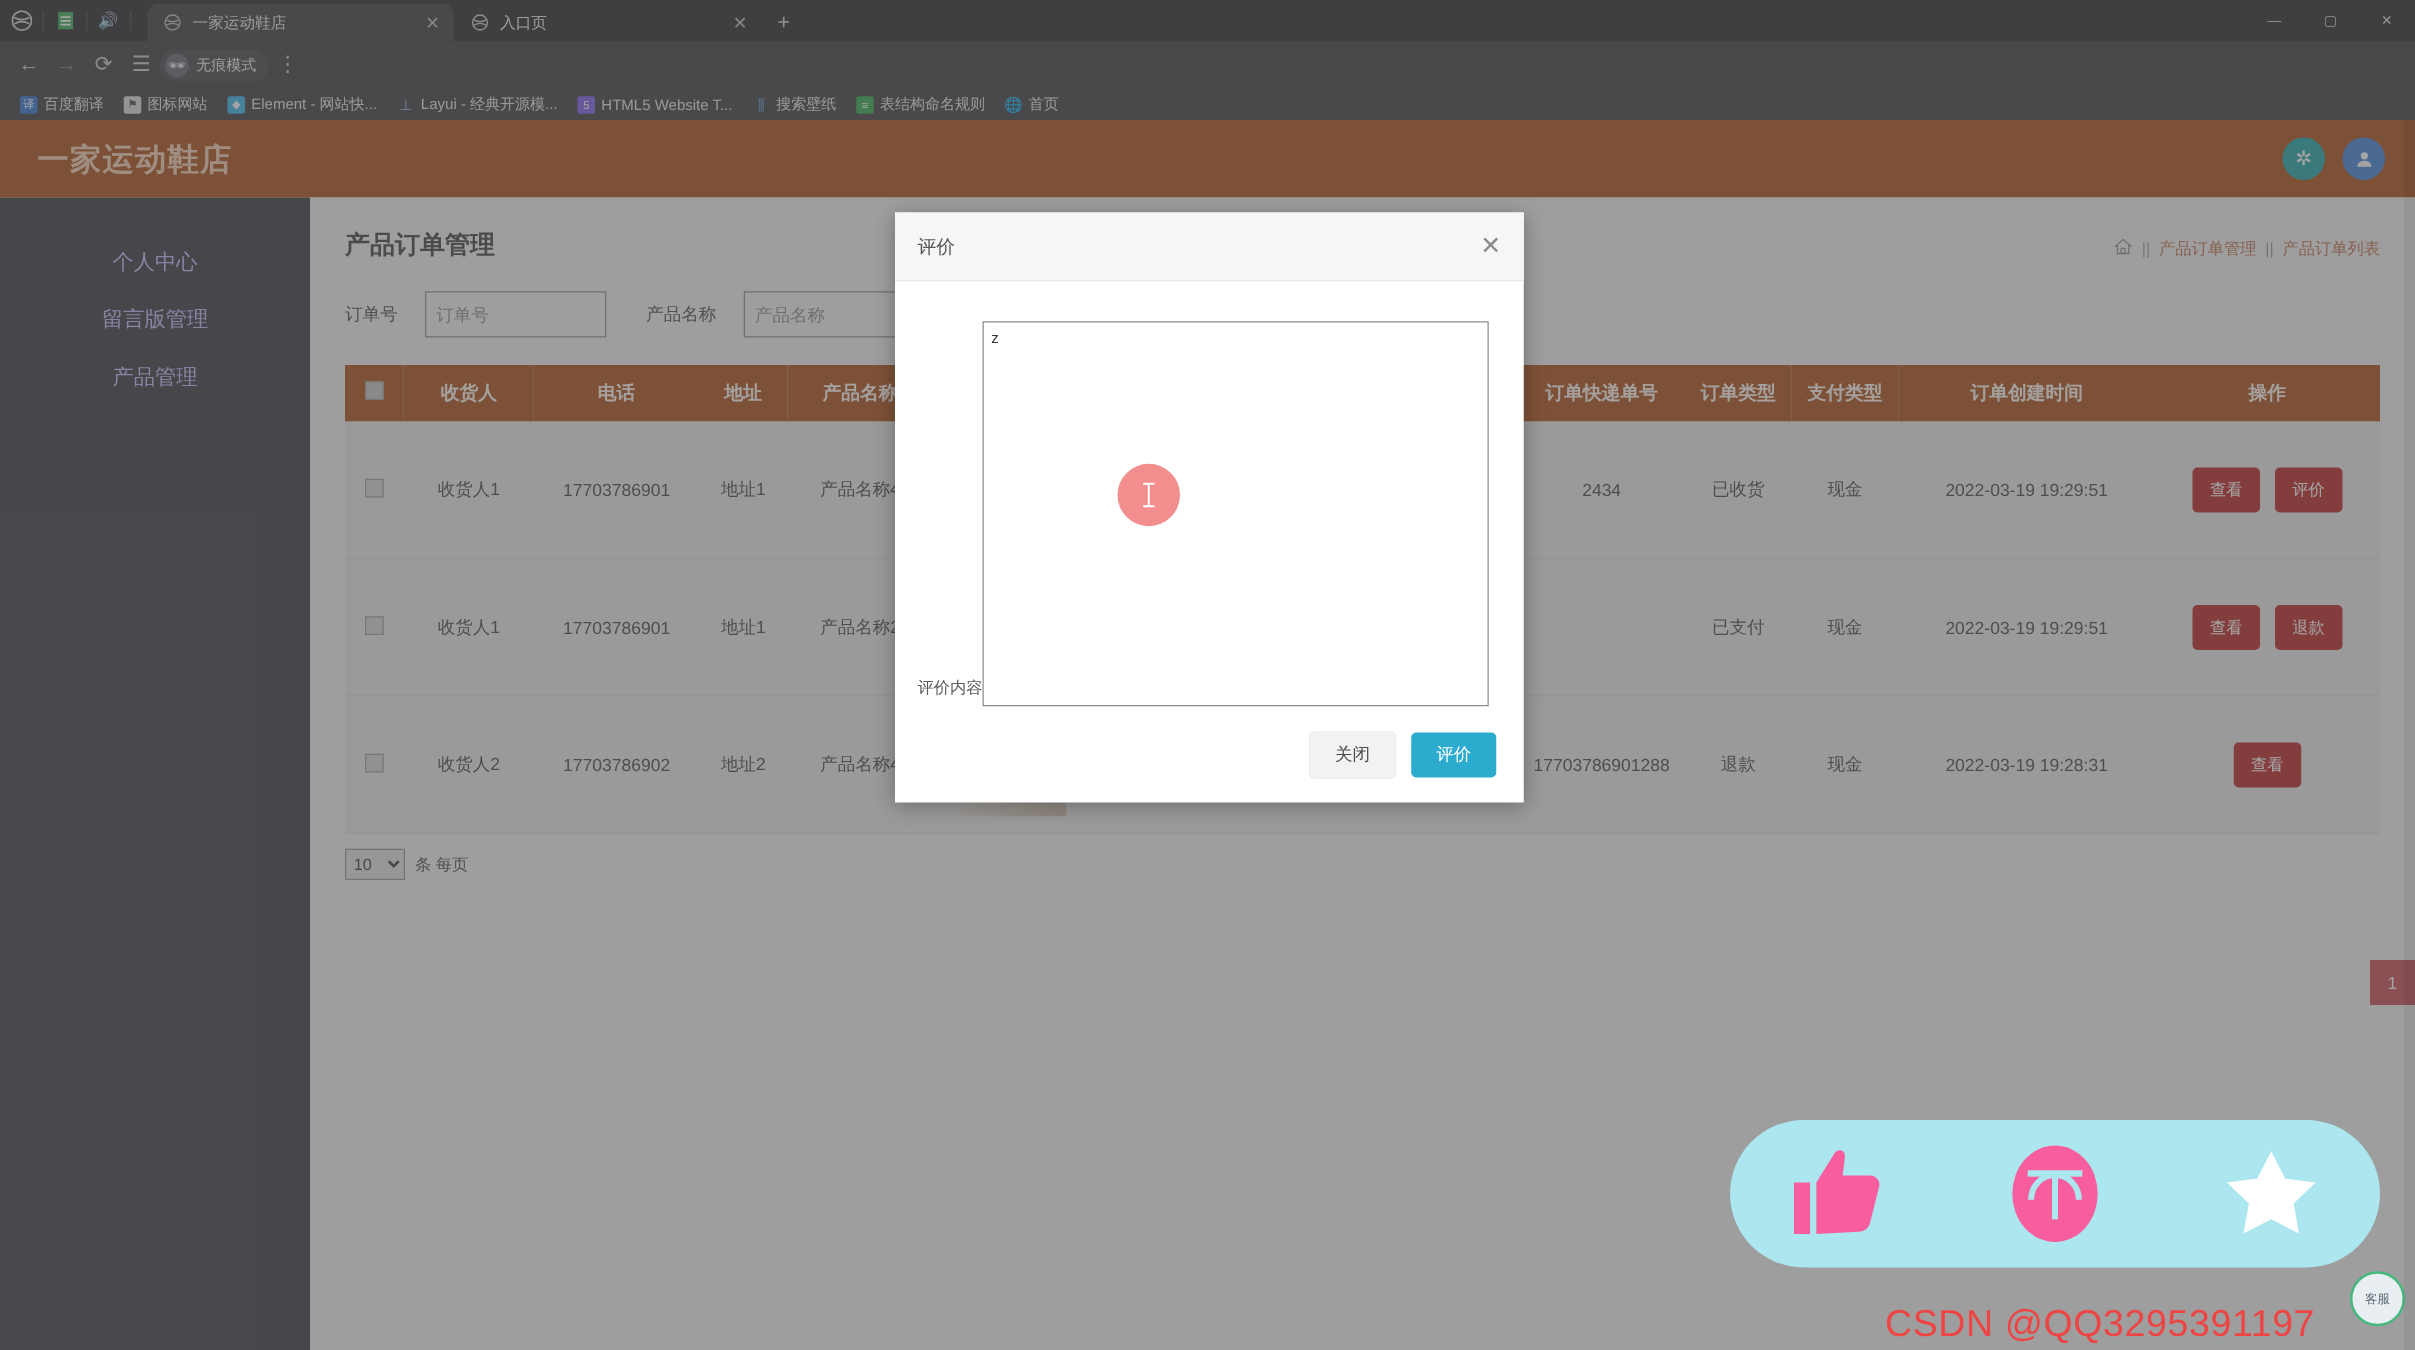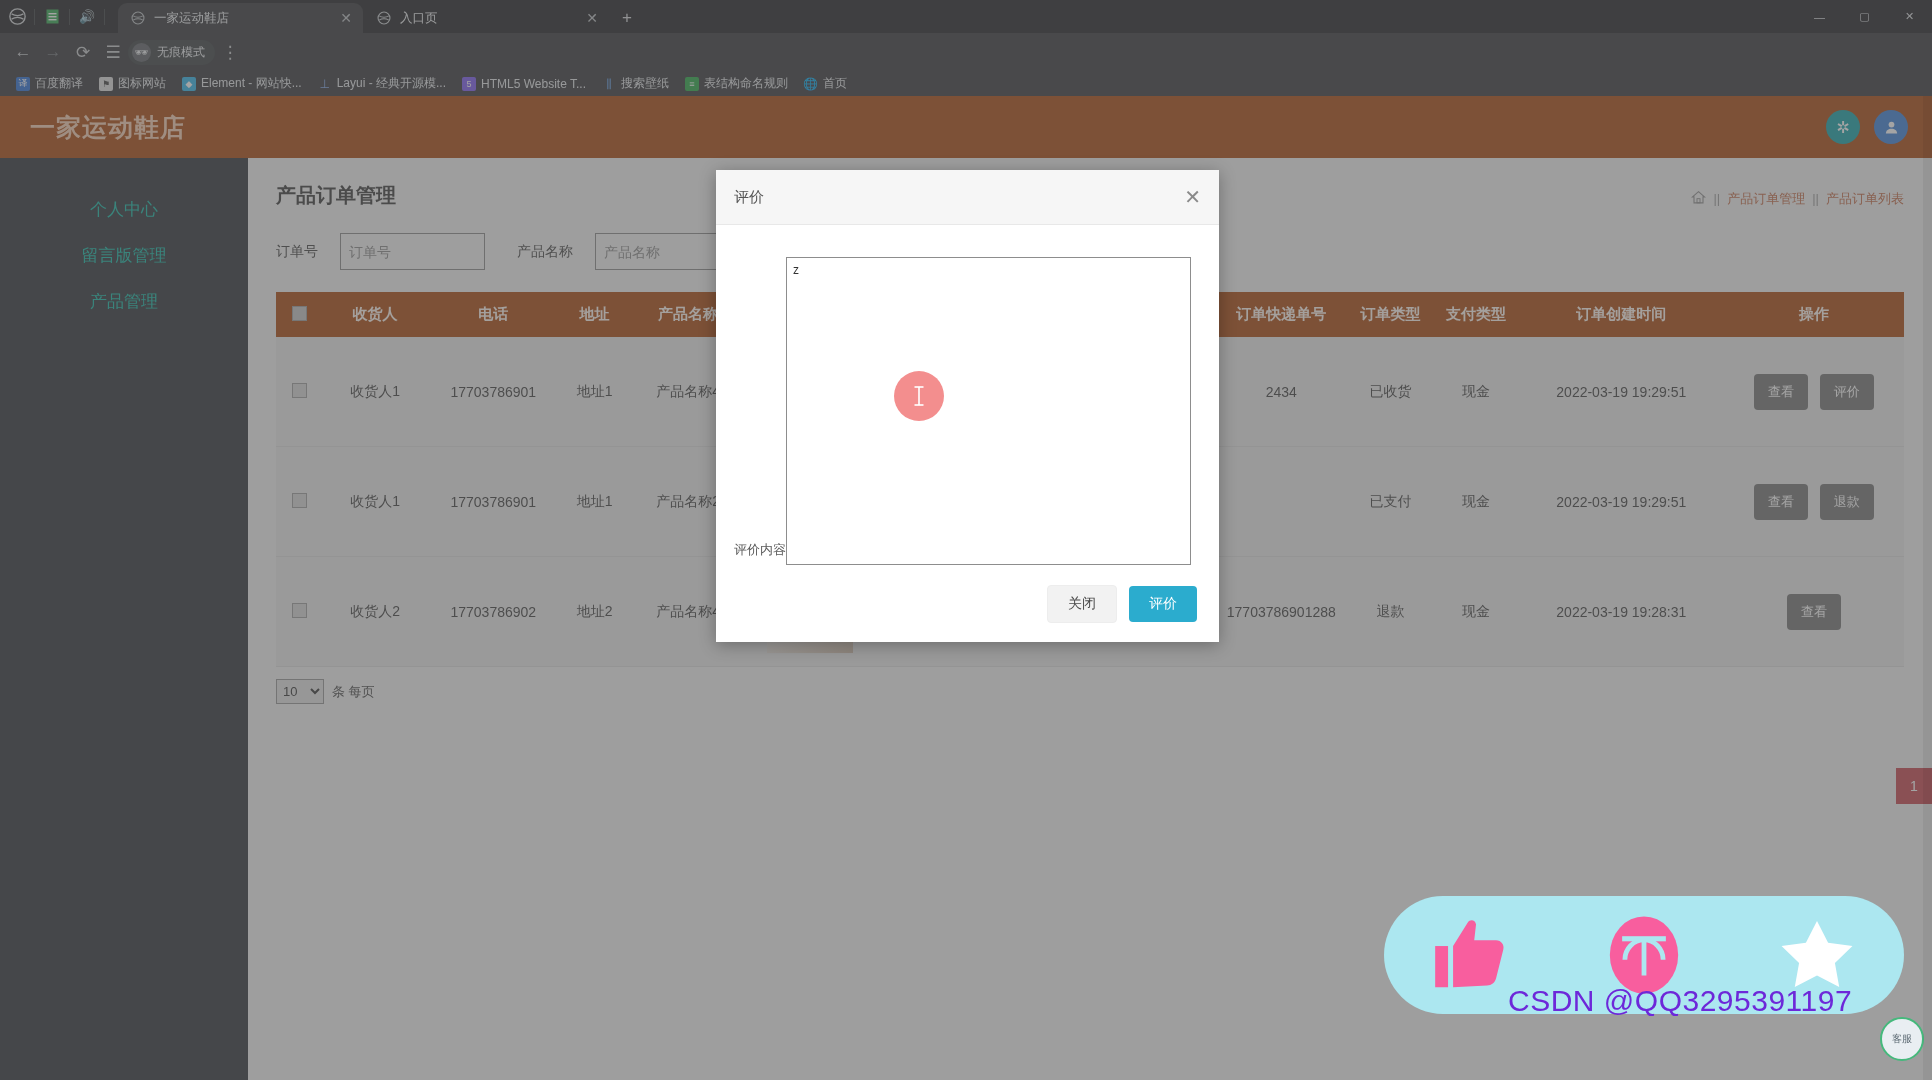--- a/index.html
+++ b/index.html
@@ -73,21 +73,21 @@
   .hdr-right { position: absolute; right: 24px; top: 0; height: 62px; display: flex; align-items: center; gap: 14px; }
   .hdr-ico { width: 34px; height: 34px; border-radius: 50%; display: flex; align-items: center;
     justify-content: center; color: #fff; font-size: 16px; }
   .hdr-ico.teal { background: #16a0a6; }
   .hdr-ico.blue { background: #3b7fd4; }
 
   .body-row { display: flex; height: 922px; }
 
   .sidebar { width: 248px; background: #2e3238; flex: 0 0 248px; padding-top: 28px; }
   .side-item { height: 46px; display: flex; align-items: center; justify-content: center;
-    color: #14b8a6; font-size: 17px; }
+    color: #c4b5fd; font-size: 17px; }
 
   .content { flex: 1 1 auto; position: relative; background: #f1f1f1; }
 
   .page-head { padding: 24px 28px 0 28px; display: flex; align-items: center; }
   .page-title { font-size: 20px; color: #3a3a3a; font-weight: bold; }
   .crumbs { margin-left: auto; display: flex; align-items: center; gap: 7px; font-size: 13px; color: #b06b4a; padding-top: 6px; }
   .crumbs .sep { color: #9a9a9a; }
   .crumb-link { color: #c26a46; }
 
   .filters { display: flex; align-items: center; gap: 16px; padding: 24px 28px 0 28px; flex-wrap: nowrap; }
@@ -100,21 +100,21 @@
   .table-wrap { margin: 22px 28px 0 28px; background: #e9e9e9; }
   table { width: 100%; border-collapse: collapse; table-layout: fixed; }
   thead tr { background: #a9480f; }
   thead th { color: #fff6ef; font-size: 15px; font-weight: bold; padding: 13px 4px; text-align: center; white-space: nowrap; }
   tbody tr { border-bottom: 1px solid #dcdcdc; }
   tbody td { font-size: 14px; color: #3f3f3f; padding: 10px 4px; text-align: center; vertical-align: middle; }
   .chkbox { width: 15px; height: 15px; border: 1px solid #9b9b9b; background: #c4c4c4; display: inline-block; }
   .thumb { width: 86px; height: 86px; display: inline-block; background: #bba390; }
   .thumb.shoe { background: linear-gradient(160deg,#c9a27d 0%,#e8e4e0 35%,#f5f3f1 60%,#cdb9a6 100%); }
   .thumb.box  { background: linear-gradient(180deg,#cbb49c 0%,#f0ece6 30%,#8f8f8f 58%,#d8cfc4 72%,#b9a88f 100%); }
-  .btn-act { display: inline-block; background: #737373; color: #fff; font-size: 13px;
+  .btn-act { display: inline-block; background: #b91c1c; color: #fff; font-size: 13px;
     padding: 9px 14px; border-radius: 4px; margin: 0 4px; }
 
   .pager { display: flex; align-items: center; gap: 8px; padding: 12px 28px 0 28px; }
   .pg-select { height: 25px; border: 1px solid #949494; background: #e3e3e3; font-size: 13px;
     color: #333; padding: 0 2px; font-family: "Liberation Sans", "DejaVu Sans", sans-serif; }
   .pg-text { font-size: 13px; color: #4a4a4a; }
   .pg-num { position: absolute; right: 0px; top: 610px; width: 36px; height: 36px;
     background: #c5464f; color: #fff; font-size: 14px; display: flex; align-items: center; justify-content: center; }
 
   
@@ -144,21 +144,21 @@
     align-items: center; justify-content: center; color: #fff; font-size: 18px; }
 
   
   .floatbar { position: absolute; left: 1384px; top: 896px; width: 520px; height: 118px;
     background: #ace7f0; border-radius: 59px; display: flex; align-items: center;
     justify-content: space-around; }
   .fb-ico { display: flex; align-items: center; justify-content: center; }
   .bubble { position: absolute; right: 8px; top: 1017px; width: 44px; height: 44px; border-radius: 50%;
     background: #e9eef2; border: 2px solid #45b97c; display: flex; align-items: center;
     justify-content: center; font-size: 10px; color: #5c6a73; }
-  .watermark { position: absolute; left: 1508px; top: 984px; font-size: 30px; color: #6d28d9;
+  .watermark { position: absolute; left: 1508px; top: 1043px; font-size: 30px; color: #ef4444;
     letter-spacing: 0.5px; white-space: nowrap; }
   .scroll-rail { position: absolute; right: 0; top: 96px; width: 9px; height: 984px; background: rgba(0,0,0,0.05); }
 </style>
 </head>
 <body>
 
 <div id="root">
 
   <div class="chrome">
 

